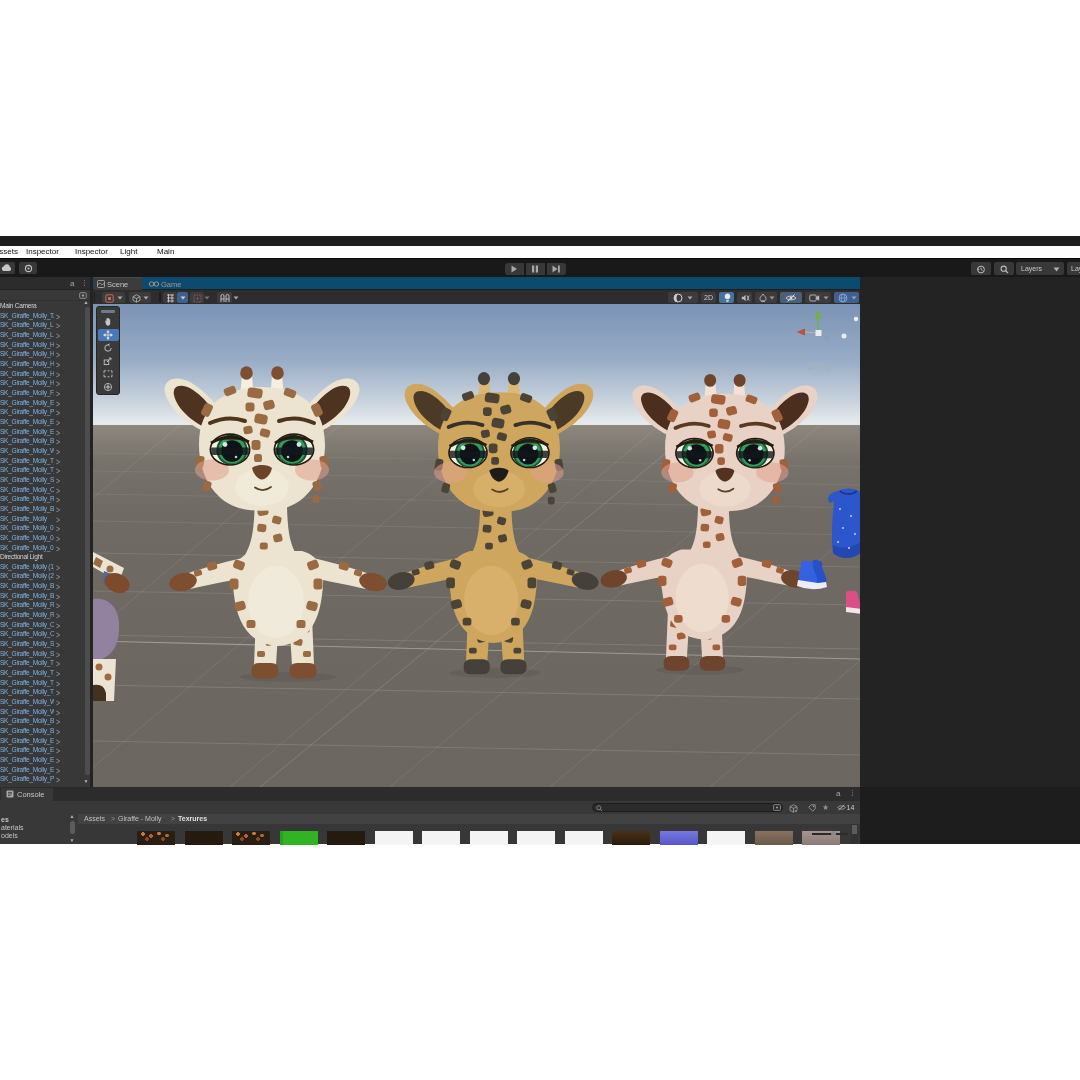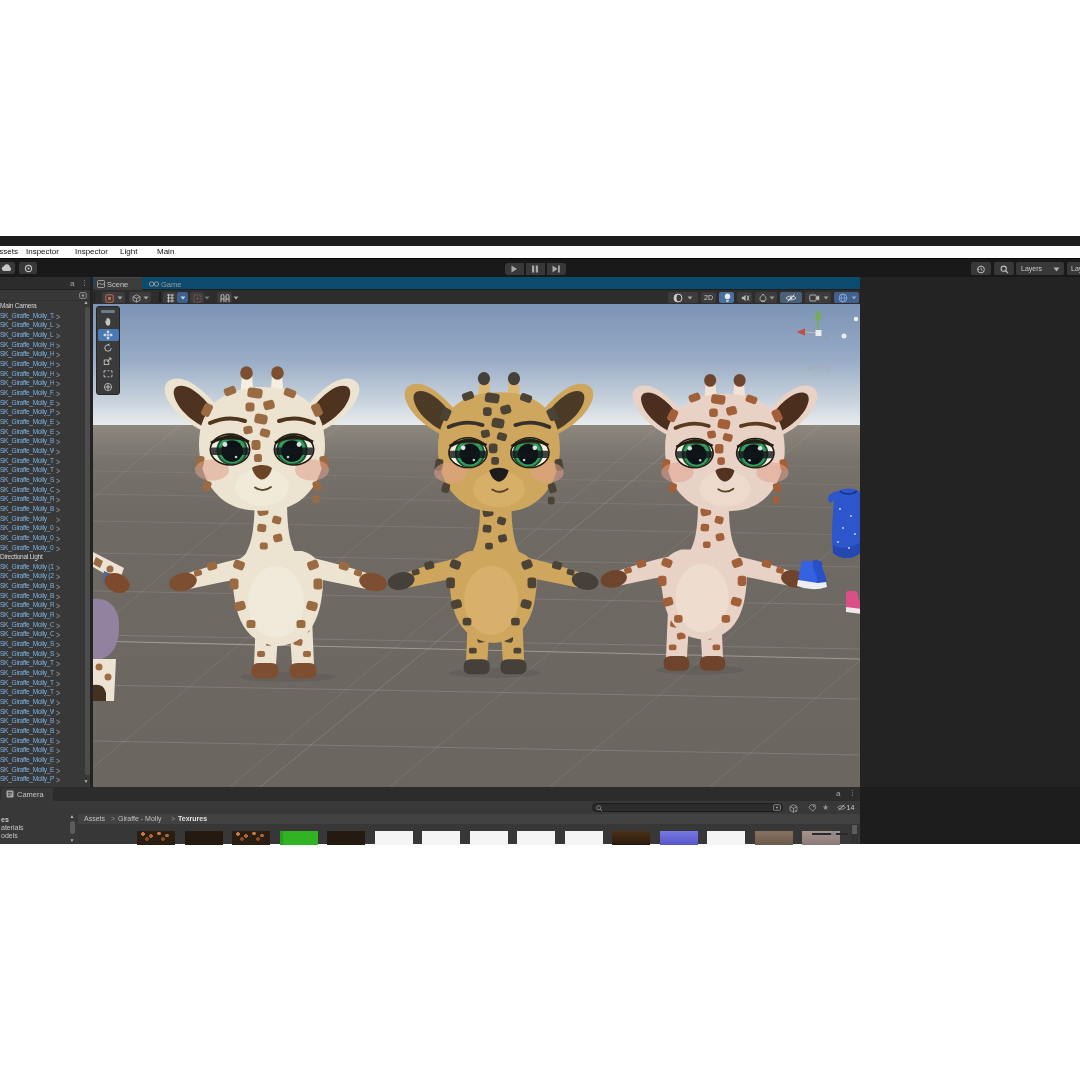--- a/index.html
+++ b/index.html
@@ -744,21 +744,21 @@
 </div>
 </div>
 </div>
 <div id="dock">
 <div class="abs" style="left:0;top:0;width:860px;height:13.5px;background:#2c2c2c;">
         <div class="abs" style="left:1px;top:0.5px;width:52px;height:13px;background:#383838;"></div>
         <svg class="ico" style="left:6px;top:3px;" width="8" height="8" viewBox="0 0 8 8">
           <rect x="0.5" y="0.5" width="7" height="7" rx="1" fill="#a8a8a8"></rect>
           <path d="M2 2.4 L6 2.4 M2 4 L6 4 M2 5.6 L4.5 5.6" stroke="#333" stroke-width="0.8"></path>
         </svg>
-        <span class="abs tabtxt" style="left:17px;top:2.5px;">Camera</span>
+        <span class="abs tabtxt" style="left:17px;top:2.5px;">Console</span>
         <span class="abs" style="left:836px;top:2px;font-size:8px;color:#aaa;">a</span>
         <span class="abs" style="left:849px;top:2px;font-size:7px;color:#aaa;">⋮</span>
       </div>
 <div class="abs" style="left:0;top:13.5px;width:860px;height:13px;background:#383838;">
         <div class="abs" style="left:592px;top:2px;width:191px;height:9.5px;background:#2b2b2b;border:1px solid #1c1c1c;border-radius:5px;"></div>
         <svg class="ico" style="left:596px;top:4px;" width="7" height="7" viewBox="0 0 7 7">
           <circle cx="2.8" cy="2.8" r="2" fill="none" stroke="#8a8a8a" stroke-width="0.9"></circle>
           <path d="M4.4 4.4 L6.2 6.2" stroke="#8a8a8a" stroke-width="1"></path>
         </svg>
         <svg class="ico" style="left:773px;top:3.5px;" width="8" height="7" viewBox="0 0 8 7">

